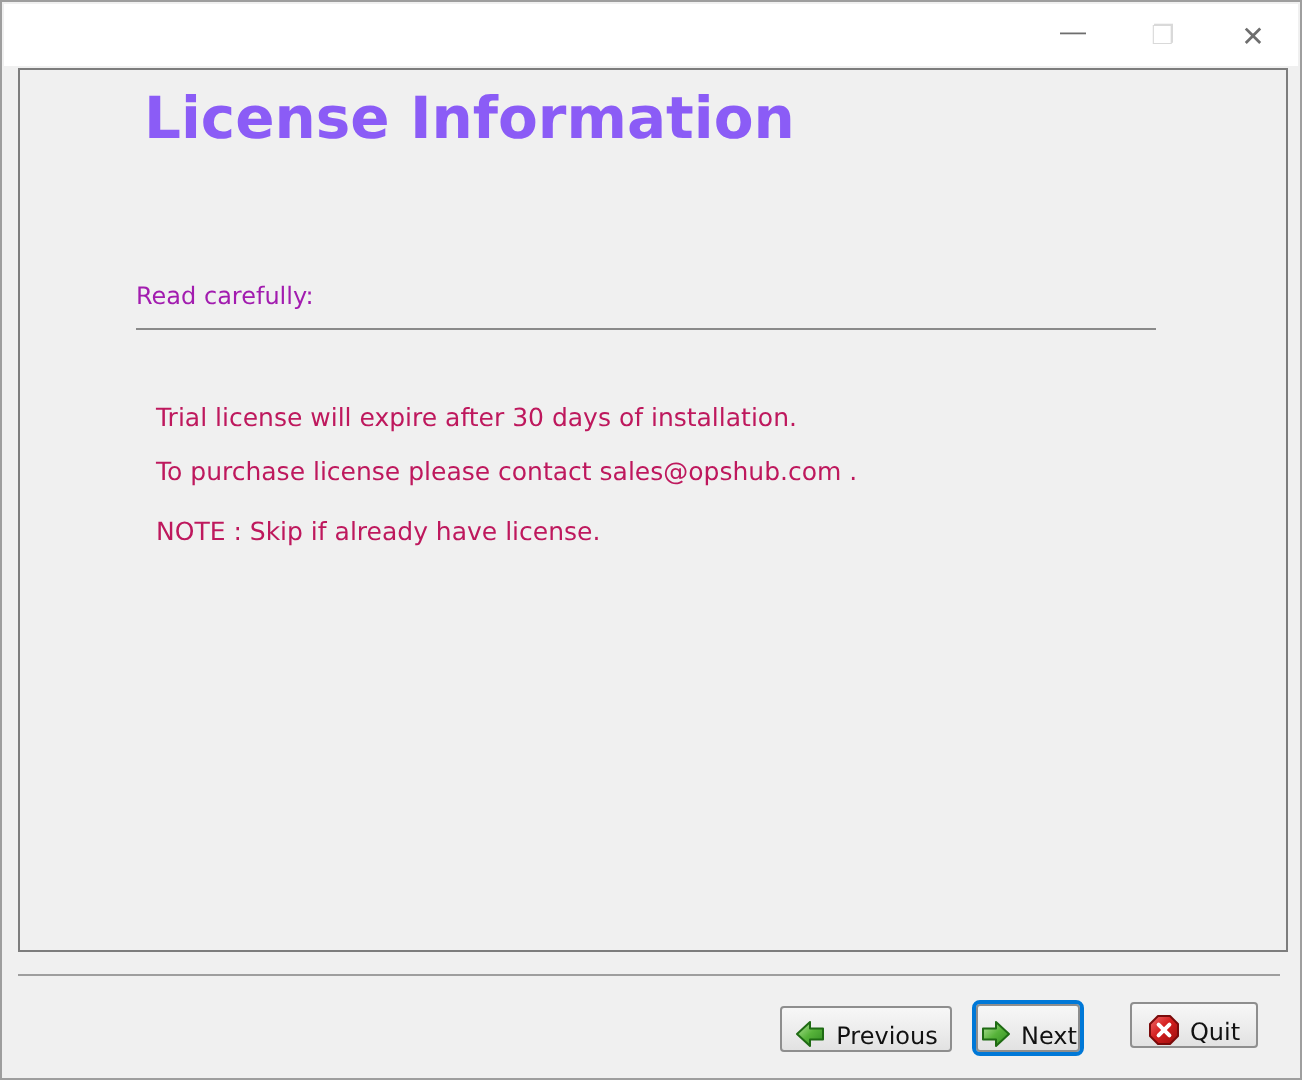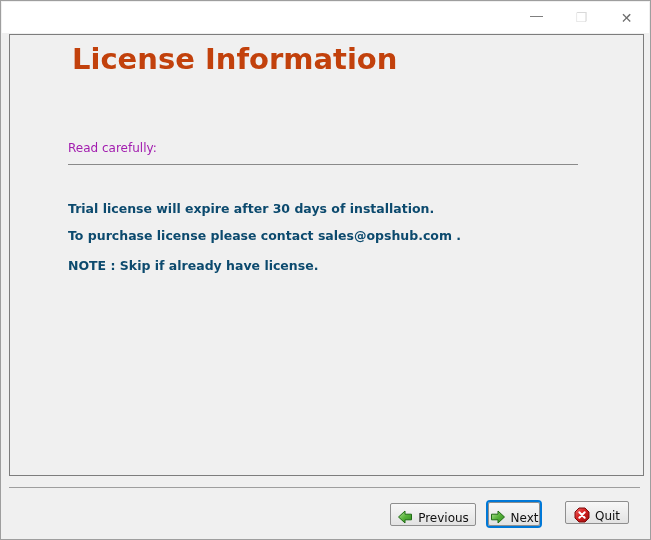--- a/index.html
+++ b/index.html
@@ -34,34 +34,34 @@
 
   
   .panel {
     position:absolute; left:8px; top:33px;
     width:635px; height:442px;
     background:#f0f0f0;
     border:1px solid #7d7d7d;
   }
   .page-title {
     position:absolute; left:62px; top:7px;
-    font-size:29px; font-weight:bold; color:#c2410c;
+    font-size:29px; font-weight:bold; color:#8b5cf6;
     letter-spacing:0px; white-space:nowrap;
   }
   .read-label {
     position:absolute; left:58px; top:106px;
     font-size:12px; color:#a21caf;
   }
   .read-underline {
     position:absolute; left:58px; top:129px;
     width:510px; height:1px; background:#8a8a8a;
   }
   .body-line {
-    position:absolute; left:58px;
-    font-size:12.5px; color:#0c4a6e; white-space:nowrap;font-weight:bold;
+    position:absolute; left:68px;
+    font-size:12.5px; color:#be185d; white-space:nowrap;
   }
   .body-line.l0 { top:166px; }
   .body-line.l1 { top:193px;text-align:center; }
   .body-line.l2 { top:223px; }
 
   
   .footer-separator {
     position:absolute; left:8px; top:486px;
     width:631px; height:1px; background:#9e9e9e;
   }

